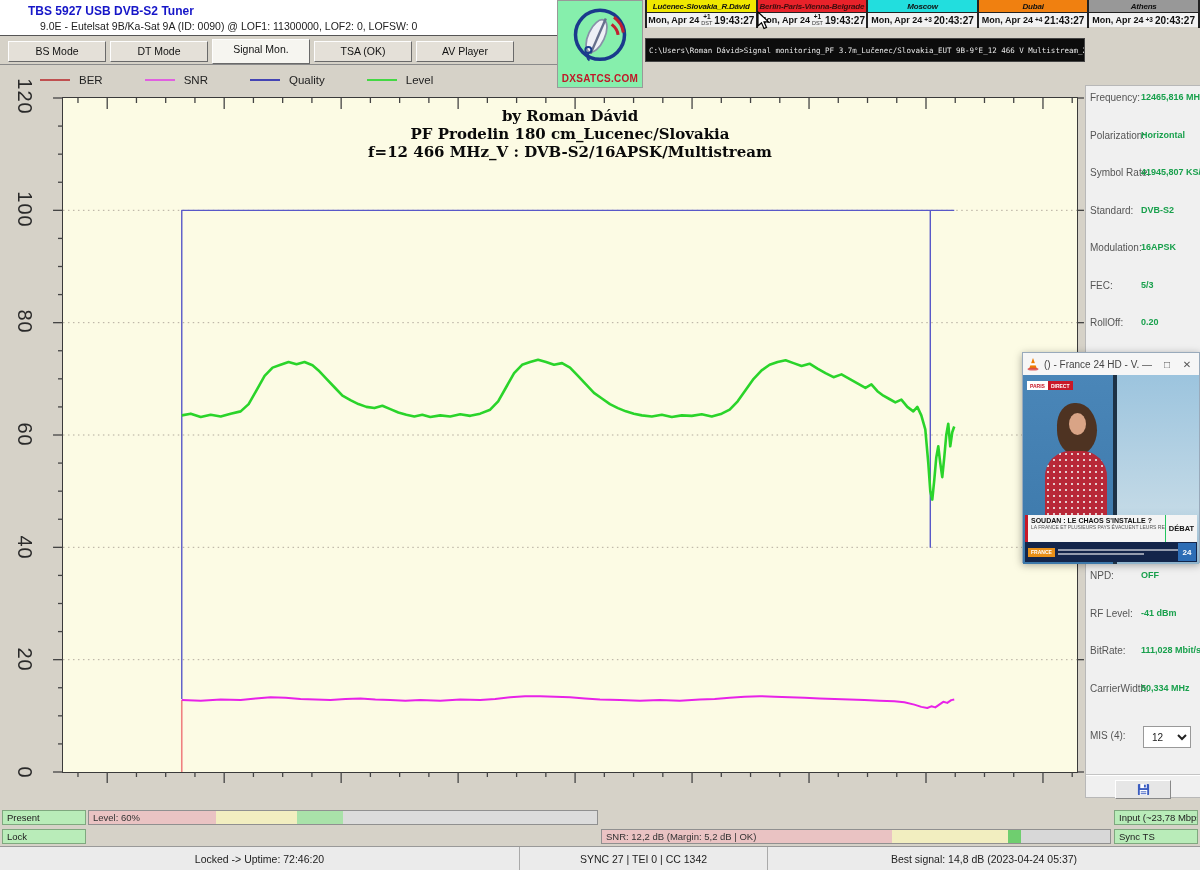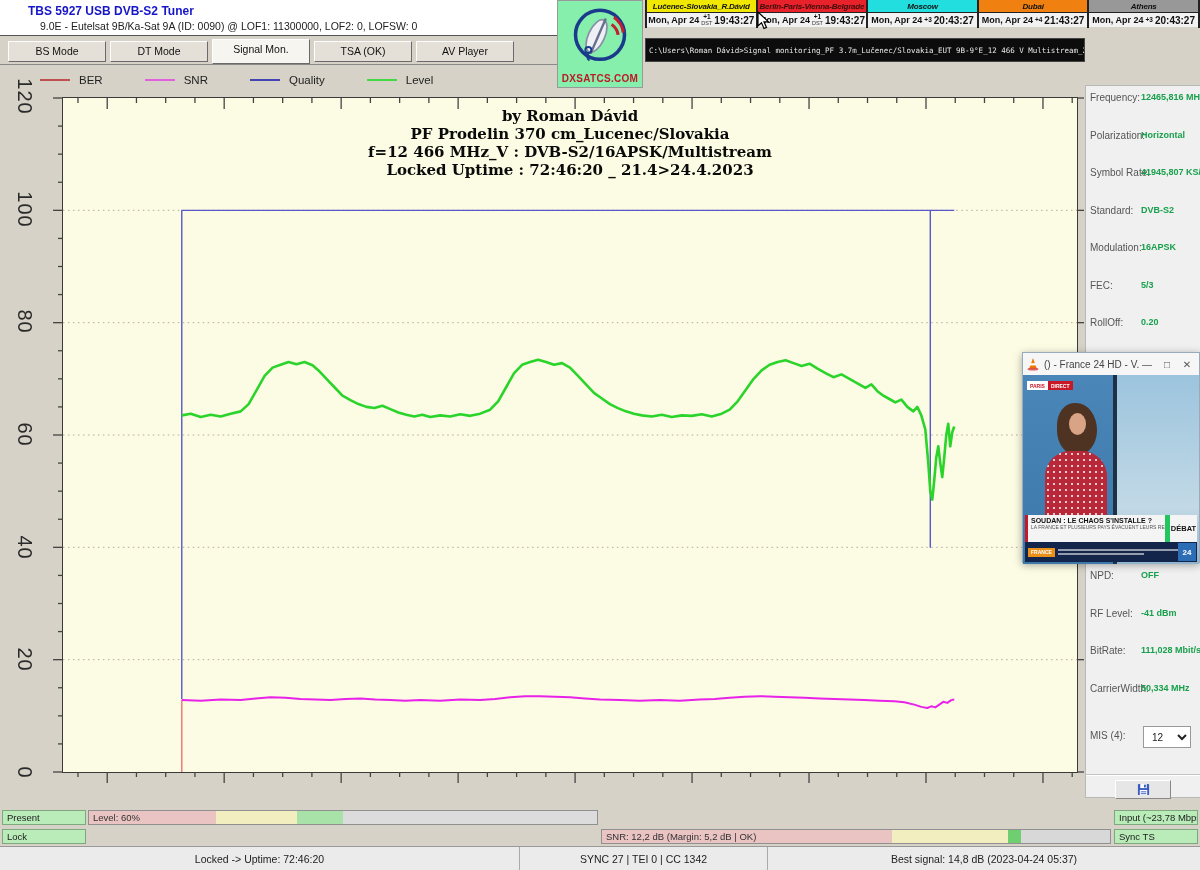--- a/index.html
+++ b/index.html
@@ -88,21 +88,21 @@
                  border-radius:40% 40% 0 0;
                  background-image:radial-gradient(#e8d8d8 0.7px, transparent 0.8px); background-size:6px 6px; }
   #vlc-badges { position:absolute; left:4px; top:6px; display:flex; }
   .vlc-badge1 { background:#fff; color:#c81828; font-size:5px; font-weight:bold; padding:1.5px 3px; }
   .vlc-badge2 { background:#c81828; color:#fff; font-size:5px; font-weight:bold; padding:1.5px 3px; }
   #vlc-banner { position:absolute; left:2px; right:2px; bottom:22px; height:27px; background:#f4f4f4;
                 border-left:3px solid #c81828; display:flex; }
   #vlc-banner-text { flex:1; padding:2px 0 0 3px; overflow:hidden; }
   #vlc-headline { font-size:7px; font-weight:bold; color:#111; white-space:nowrap; }
   #vlc-subheadline { font-size:5px; color:#555; white-space:nowrap; }
-  #vlc-tag { width:32px; border-left:5px solid #22c55e; font-size:7.5px; font-weight:bold; color:#111;
+  #vlc-tag { width:32px; border-left:1px solid #22c55e; font-size:7.5px; font-weight:bold; color:#111;
              display:flex; align-items:center; justify-content:center; }
   #vlc-ticker { position:absolute; left:2px; right:2px; bottom:2px; height:20px; background:#13254a; display:flex; align-items:center; }
   #ticker-label { background:#e89018; color:#fff; font-size:5px; font-weight:bold; padding:1.5px 3px; margin:0 3px; }
   #ticker-lines { flex:1; }
   .ticker-line { height:2px; background:rgba(255,255,255,0.55); margin:2.5px 0; }
   .ticker-line.short { width:72%; }
   #f24-logo { width:18px; height:18px; background:#2d6db5; color:#fff; font-size:8px; font-weight:bold;
               display:flex; align-items:center; justify-content:center; margin-right:1px; }
 
   
@@ -354,23 +354,22 @@
       <span class="ylabel" style="left: 2px; top: 666px;">0</span>
       <span class="ylabel" style="left: 2px; top: 553.333px;">20</span>
       <span class="ylabel" style="left: 2px; top: 440.667px;">40</span>
       <span class="ylabel" style="left: 2px; top: 328px;">60</span>
       <span class="ylabel" style="left: 2px; top: 215.333px;">80</span>
       <span class="ylabel" style="left: 2px; top: 102.667px;">100</span>
       <span class="ylabel" style="left: 2px; top: -10px;">120</span>
     </div>
   <div id="chart-title">
       <div>by Roman Dávid</div>
-      <div>PF Prodelin 370 cm_Lucenec/Slovakia</div>
+      <div>PF Prodelin 180 cm_Lucenec/Slovakia</div>
       <div>f=12 466 MHz_V : DVB-S2/16APSK/Multistream</div>
-      <div>Locked Uptime : 72:46:20 _ 21.4&gt;24.4.2023</div>
     </div>
 </div>
 
 <div class="abs" id="sidebar">
   <div id="sb-group1">
       <div class="sb-row" style="top: 2px;">
         <span class="sb-label">Frequency:</span>
                <span class="sb-value" style="color:#18a04c">12465,816 MHz</span>
       </div>
       <div class="sb-row" style="top: 39.5px;">

